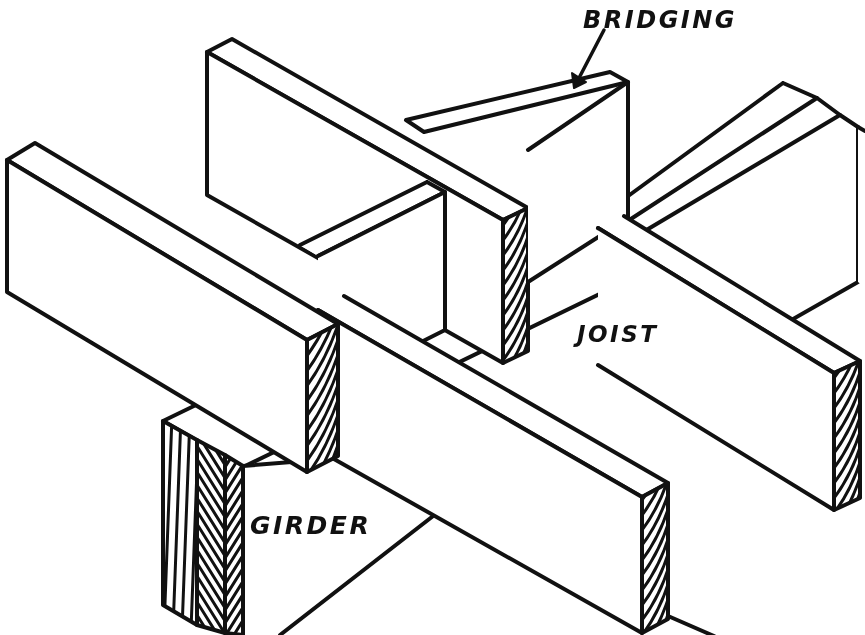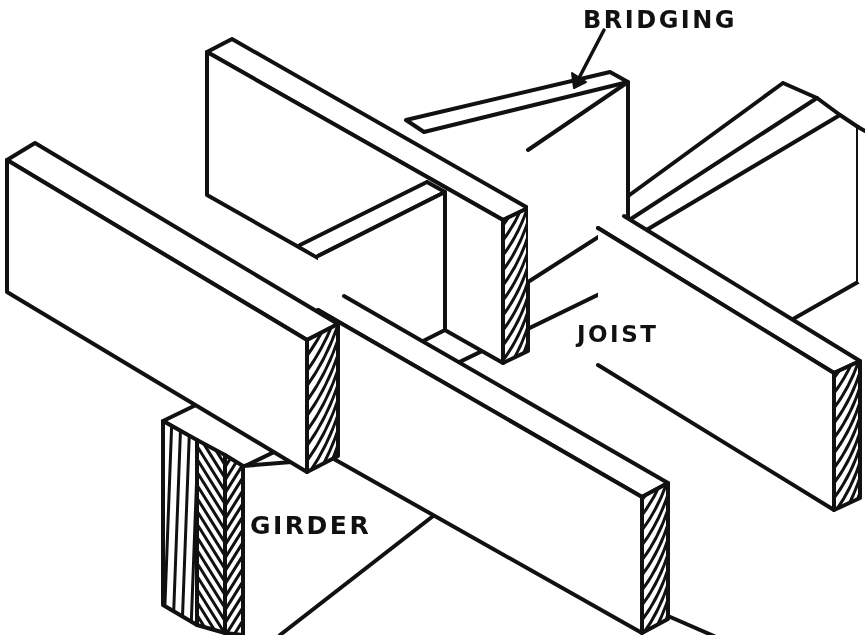--- a/index.html
+++ b/index.html
@@ -2,20 +2,21 @@
 <html><head>
 <meta charset="utf-8">
 <style>
   html,body{margin:0;padding:0;background:#ffffff;}
   .stage{
     position:relative;
     width:865px;height:635px;
     background:#ffffff;
     overflow:hidden;
     font-family:"DejaVu Sans", sans-serif;
+    font-style:italic;
   }
   svg{display:block;}
   .hand-label{
     font-family:"DejaVu Sans", sans-serif;
     font-weight:700;
     letter-spacing:2.5px;
     fill:#111111;
   }
 </style>
 </head>

